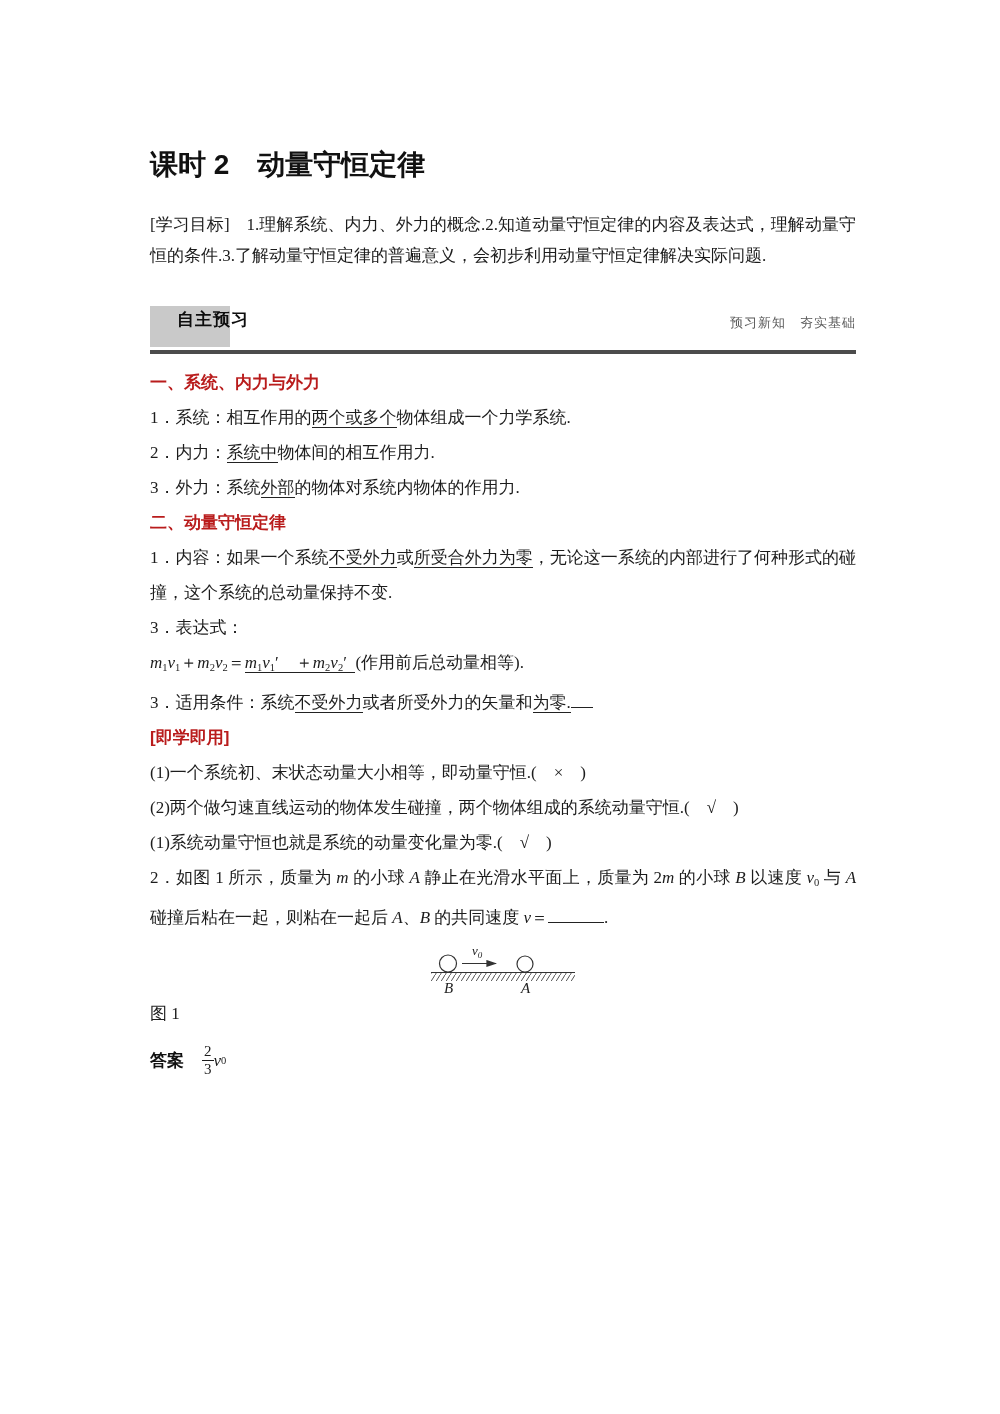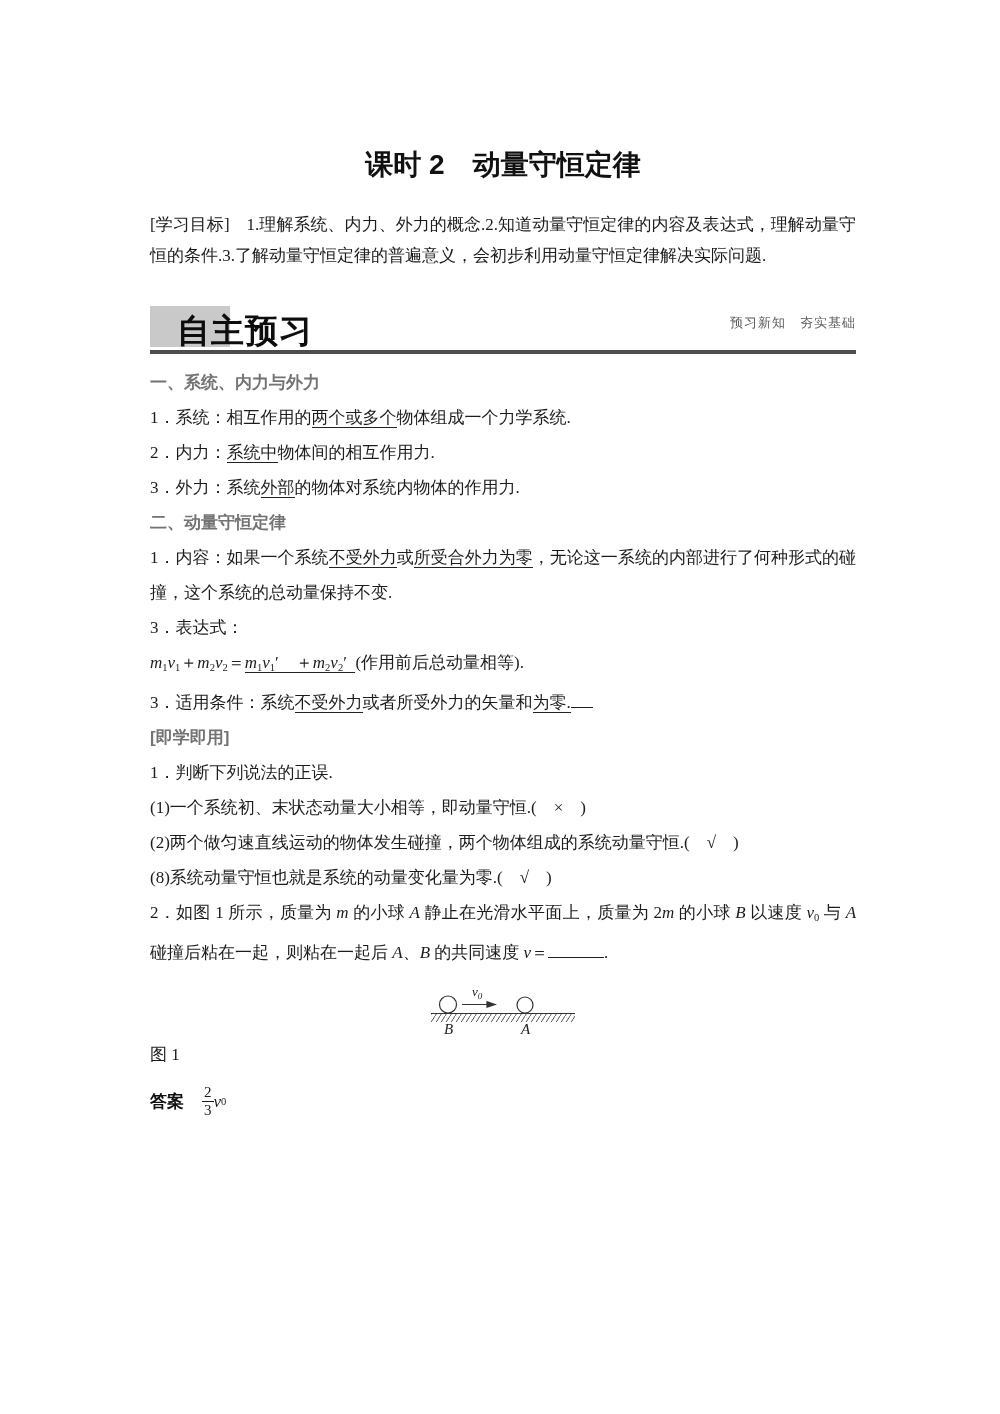--- a/index.html
+++ b/index.html
@@ -4,51 +4,51 @@
 <style>
   html,body { margin:0; padding:0; background:#ffffff; }
   .page {
     position:relative; width:1000px; height:1414px; background:#ffffff;
     color:#1c1c1c; font-family:"Liberation Serif","DejaVu Serif",serif;
     overflow:hidden;
   }
   .content { position:absolute; left:150px; width:706px; top:0; }
 
   .title {
-    margin:148px 0 0 0; text-align:center;
+    margin:148px 0 0 0; text-align:left;
     font-family:"Liberation Sans","DejaVu Sans",sans-serif;
     font-weight:bold; font-size:28px; line-height:34px; color:#111;
   }
 
   .objectives { margin-top:27px; font-size:17px; line-height:31px; text-align:justify; }
 
   .band { position:relative; margin-top:35px; height:44px; border-bottom:4px solid #4c4c4c; }
   .band-box { position:absolute; left:0; top:0; width:80px; height:41px; background:#c9c9c9; }
   .band-title {
     position:absolute; left:27px; top:5px;
-    font-family:Liberation Sans, sans-serif;
-    font-weight:bold; font-size:33px; line-height:1.2; color:#0d0d0d; letter-spacing:1px;
+    font-family:Liberation Mono, monospace;
+    font-weight:bold; font-size:17px; line-height:1.2; color:#0d0d0d; letter-spacing:1px;
   }
   .band-sub {
     position:absolute; right:0; bottom:18px;
     font-family:"Liberation Sans","DejaVu Sans",sans-serif;
     font-size:13px; color:#5a5a5a; letter-spacing:1px;
   }
 
   .body-lines { margin-top:11px; font-size:17px; line-height:35px; text-align:justify; }
   .body-lines p { margin:0; }
-  .hd { font-family:"Liberation Sans","DejaVu Sans",sans-serif; font-weight:bold; color:#737373; }
+  .hd { font-family:"Liberation Sans","DejaVu Sans",sans-serif; font-weight:bold; color:#b91c1c; }
 
   .i   { font-style:italic; }
   .sub { font-size:0.62em; vertical-align:-0.28em; }
   .u   { border-bottom:1px solid #222; }
   .blank { display:inline-block; width:56px; height:1.05em; border-bottom:1px solid #222; vertical-align:baseline; }
   .blank-sm { width:22px; }
 
-  .figure { margin-top:6px; text-align:center; }
+  .figure { margin-top:0; text-align:center; }
   .figure svg { display:inline-block; }
   .fig-caption { margin-top:2px; text-align:left; font-size:17px; line-height:26px; }
 
   .answer { margin-top:16px; display:flex; align-items:center; }
   .answer-label {
     font-family:"Liberation Sans","DejaVu Sans",sans-serif;
     font-weight:bold; font-size:17px; color:#111; margin-right:18px;
   }
   .answer-value { display:inline-flex; align-items:center; font-size:17px; }
   .frac { display:inline-flex; flex-direction:column; align-items:center; font-size:15px; line-height:1.15; }
@@ -77,24 +77,23 @@
       <p><span>2．内力：</span><span class="u">系统中</span><span>物体间的相互作用力.</span></p>
       <p><span>3．外力：系统</span><span class="u">外部</span><span>的物体对系统内物体的作用力.</span></p>
 
       <p class="hd">二、动量守恒定律</p>
       <p><span>1．内容：如果一个系统</span><span class="u">不受外力</span><span>或</span><span class="u">所受合外力为零</span><span>，无论这一系统的内部进行了何种形式的碰撞，这个系统的总动量保持不变.</span></p>
       <p>3．表达式：</p>
       <p><span class="i">m</span><span class="sub">1</span><span class="i">v</span><span class="sub">1</span><span>＋</span><span class="i">m</span><span class="sub">2</span><span class="i">v</span><span class="sub">2</span><span>＝</span><span class="u"><span class="i">m</span><span class="sub">1</span><span class="i">v</span><span class="sub">1</span><span>′</span><span> ＋</span><span class="i">m</span><span class="sub">2</span><span class="i">v</span><span class="sub">2</span><span>′</span><span> </span></span><span>(作用前后总动量相等).</span></p>
       <p><span>3．适用条件：系统</span><span class="u">不受外力</span><span>或者所受外力的矢量和</span><span class="u">为零.</span><span class="blank blank-sm"></span></p>
 
       <p class="hd">[即学即用]</p>
-      <p>1．判断下列说法的正误.</p>
       <p>(1)一个系统初、末状态动量大小相等，即动量守恒.( × )</p>
       <p>(2)两个做匀速直线运动的物体发生碰撞，两个物体组成的系统动量守恒.( √ )</p>
-      <p>(8)系统动量守恒也就是系统的动量变化量为零.( √ )</p>
+      <p>(1)系统动量守恒也就是系统的动量变化量为零.( √ )</p>
       <p><span>2．如图 1 所示，质量为 </span><span class="i">m</span><span> 的小球 </span><span class="i">A</span><span> 静止在光滑水平面上，质量为 2</span><span class="i">m</span><span> 的小球 </span><span class="i">B</span><span> 以速度 </span><span class="i">v</span><span class="sub">0</span><span> 与 </span><span class="i">A</span><span> 碰撞后粘在一起，则粘在一起后 </span><span class="i">A</span><span>、</span><span class="i">B</span><span> 的共同速度 </span><span class="i">v</span><span>＝</span><span class="blank"></span><span>.</span></p>
     </div>
 
     <div class="figure">
       <svg width="146" height="60" viewBox="0 0 146 60">
         <defs>
           <pattern id="hatch" width="5" height="8" patternUnits="userSpaceOnUse">
             <line x1="5" y1="0" x2="0" y2="8" stroke="#555" stroke-width="1"></line>
           </pattern>
           <marker id="arrowhead" markerWidth="9" markerHeight="8" refX="8" refY="3" orient="auto">

